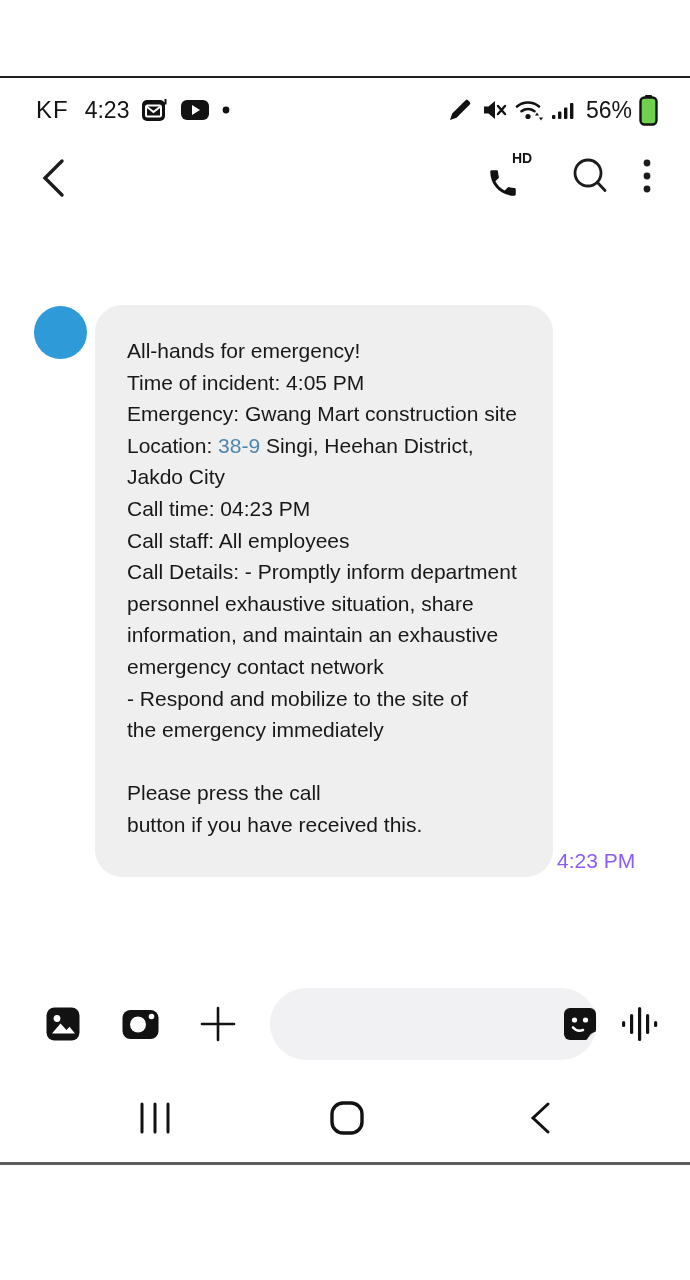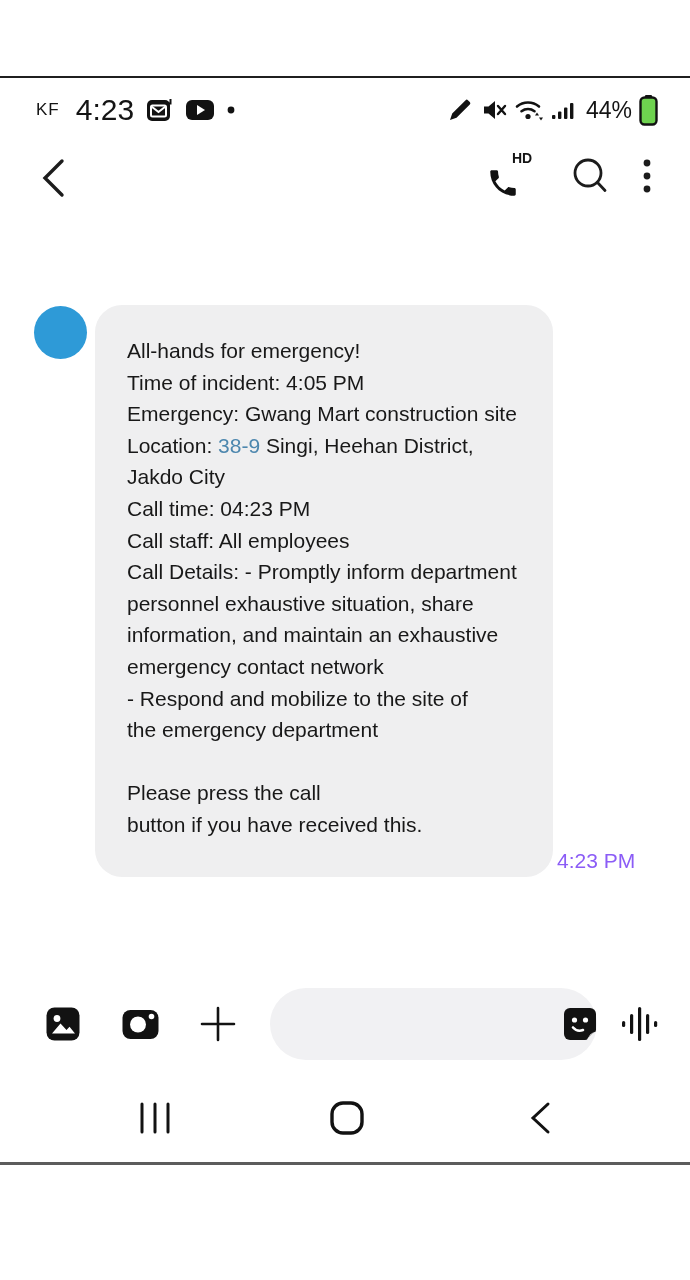--- a/index.html
+++ b/index.html
@@ -9,22 +9,22 @@
     font-family:"Liberation Sans", sans-serif;color:#141414;
   }
   .divider{position:absolute;left:0;width:690px;}
   .divider.top{top:76px;height:2px;background:#1f1f1f;}
   .divider.bottom{top:1162px;height:3px;background:#5c5c5c;}
 
   
   .status-bar{position:absolute;top:88px;left:0;width:690px;height:44px;}
   .sb-left{position:absolute;left:36px;top:0;height:44px;display:flex;align-items:center;gap:12px;}
   .sb-right{position:absolute;right:32px;top:0;height:44px;display:flex;align-items:center;gap:7px;}
-  .sb-carrier{font-size:17px;font-weight:500;letter-spacing:1px;}
-  .sb-time{font-size:30px;font-weight:400;margin-left:4px;}
+  .sb-carrier{font-size:24px;font-weight:500;letter-spacing:1px;}
+  .sb-time{font-size:23px;font-weight:400;margin-left:4px;}
   .sb-pct{font-size:23px;margin-left:2px;}
   .sb-ico{display:flex;align-items:center;justify-content:center;}
 
   
   .app-header{position:absolute;top:148px;left:0;width:690px;height:60px;}
   .hdr-back{position:absolute;left:40px;top:8px;width:34px;height:44px;display:flex;align-items:center;}
   .hdr-right{position:absolute;right:38px;top:4px;height:52px;display:flex;align-items:center;gap:32px;}
   .hd-label{position:absolute;top:-4px;left:26px;font-size:14px;font-weight:700;}
   .hdr-call{position:relative;width:52px;height:48px;}
 
@@ -115,21 +115,21 @@
           </svg>
       </span>
       <span class="sb-ico">
         <svg width="26" height="26" viewBox="0 0 26 26">
             <rect x="1" y="18" width="3.4" height="4" rx="1" fill="#121212"></rect>
             <rect x="7" y="14.5" width="3.4" height="7.5" rx="1" fill="#121212"></rect>
             <rect x="13" y="10.5" width="3.4" height="11.5" rx="1" fill="#121212"></rect>
             <rect x="19" y="6" width="3.4" height="16" rx="1" fill="#121212"></rect>
           </svg>
       </span>
-      <span class="sb-pct">44%</span>
+      <span class="sb-pct">56%</span>
       <span class="sb-ico">
         <svg width="19" height="32" viewBox="0 0 19 32">
             <rect x="6" y="1" width="7" height="3" rx="1" fill="#121212"></rect>
             <rect x="1.5" y="3.5" width="16" height="27" rx="4" fill="var(--battery)" stroke="#121212" stroke-width="2.4"></rect>
           </svg>
       </span>
     </div>
   </div>
 
   <div class="app-header">
@@ -169,21 +169,21 @@
         <div class="msg-line"><span>Emergency: Gwang Mart construction site</span></div>
         <div class="msg-line"><span>Location: </span><span class="msg-link">38-9</span><span> Singi, Heehan District,</span></div>
         <div class="msg-line"><span>Jakdo City</span></div>
         <div class="msg-line"><span>Call time: 04:23 PM</span></div>
         <div class="msg-line"><span>Call staff: All employees</span></div>
         <div class="msg-line"><span>Call Details: - Promptly inform department</span></div>
         <div class="msg-line"><span>personnel exhaustive situation, share</span></div>
         <div class="msg-line"><span>information, and maintain an exhaustive</span></div>
         <div class="msg-line"><span>emergency contact network</span></div>
         <div class="msg-line"><span>- Respond and mobilize to the site of</span></div>
-        <div class="msg-line"><span>the emergency department</span></div>
+        <div class="msg-line"><span>the emergency immediately</span></div>
         <div class="msg-line">&nbsp;</div>
         <div class="msg-line"><span>Please press the call</span></div>
         <div class="msg-line"><span>button if you have received this.</span></div>
       </div>
   </div>
   <div class="msg-time">4:23 PM</div>
 
   <div class="compose">
     <div class="cmp-ico cmp-gallery">
       <svg width="36" height="36" viewBox="0 0 36 36">

